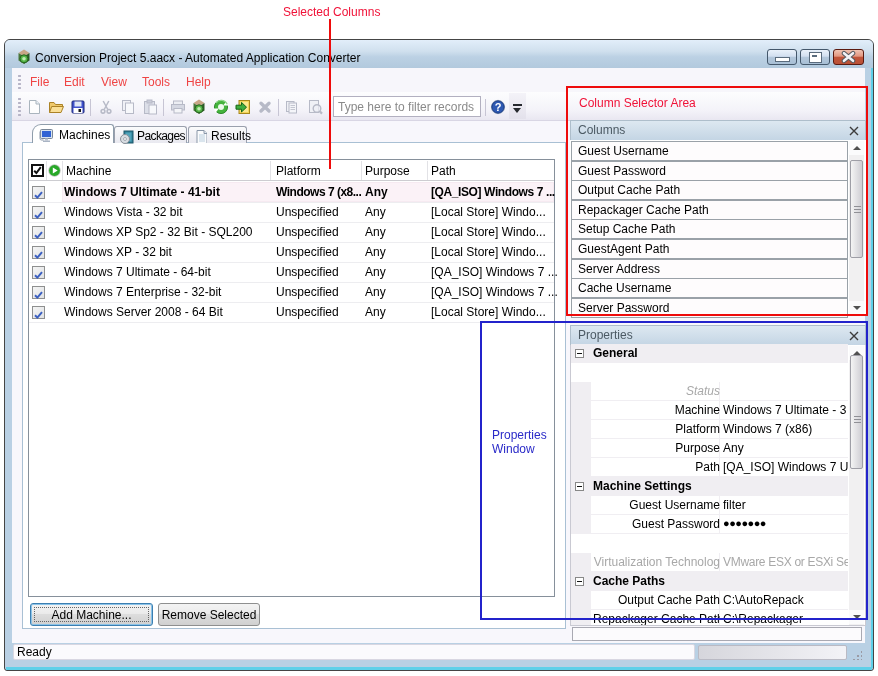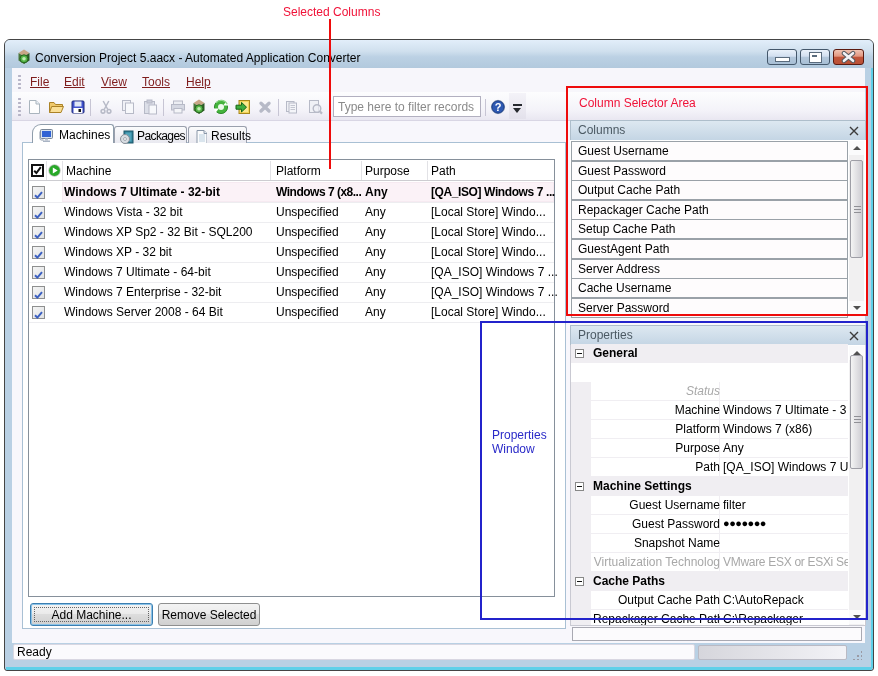--- a/index.html
+++ b/index.html
@@ -3,21 +3,21 @@
 *{margin:0;padding:0;box-sizing:border-box;}
 html,body{width:878px;height:676px;background:#fff;overflow:hidden;font-family:"Liberation Sans",sans-serif;}
 .abs{position:absolute;}
 .t{position:absolute;font-size:12px;color:#000;white-space:nowrap;line-height:14px;}
 .gray{color:#a8a8a8;}
 #win{position:absolute;left:4px;top:39px;width:870px;height:632px;background:#b9d0e4;border:1px solid #454545;border-radius:6px 6px 3px 3px;}
 .cyan{position:absolute;background:#5fd0e9;}
 .capbtn{position:absolute;top:49px;height:16px;border:1px solid #44576b;border-radius:3px;background:linear-gradient(#e9f1fa 0%,#d2dff0 45%,#b4c8dc 50%,#a8bfd5 100%);}
 #btnclose{background:linear-gradient(#f0c3b2 0%,#e29680 45%,#c1553a 50%,#ba5036 100%);border-color:#5a190f;}
 #client{position:absolute;left:12px;top:68px;width:853px;height:575px;background:#f8f7fc;}
-.mi{position:absolute;font-size:12px;color:#7f1d1d;text-decoration:underline;}
+.mi{position:absolute;font-size:12px;color:#ef4444;}
 .grip{position:absolute;width:3px;background-image:radial-gradient(circle at 1.5px 2px,#b6b4c6 1.1px,transparent 1.3px);background-size:3px 4px;}
 .tsep{position:absolute;top:99px;width:1px;height:17px;background:#c7c5d4;}
 .hl{position:absolute;height:1px;background:#ededf0;}
 .vl{position:absolute;width:1px;background:#e2e2e6;}
 .btn{position:absolute;height:23px;font-size:12px;background:linear-gradient(#f3f3f3 0%,#ebebeb 45%,#dddddd 50%,#d0d0d0 100%);border:1px solid #8e8f8f;border-radius:3px;}
 .phead{position:absolute;left:570px;width:296px;height:27px;background:linear-gradient(#dte8f1,#bccfe0);background:linear-gradient(#dde8f1,#bccfe0);border:1px solid #aebecb;}
 .pt{position:absolute;left:7px;top:2px;font-size:12px;color:#4c5a64;}
 .citem{position:absolute;left:571px;width:277px;height:20px;background:#fefcfd;border:1px solid #9aa1a8;}
 .citem span{position:absolute;left:6px;top:2px;font-size:12px;}
 .sbtrack{position:absolute;width:15px;background:#f1f0f1;}
@@ -183,21 +183,21 @@
     <polygon points="4.8,3.4 9.7,6.5 4.8,9.6" fill="#fff"></polygon>
   </svg>
 <div class="t" style="left:66px;top:164px;">Machine</div>
 <div class="t" style="left:276px;top:164px;">Platform</div>
 <div class="t" style="left:365px;top:164px;">Purpose</div>
 <div class="t" style="left:431px;top:164px;">Path</div>
 <div class="abs" style="left:62px;top:182px;width:492px;height:20px;background:#fbf2f7;border:1px solid #f6eaf1;"></div>
 <div class="cb" style="left:32px;top:186px;"><svg width="11" height="11" viewBox="0 0 11 11">
       <path d="M2 5.2 L4.4 7.6 L9 2.2" stroke="#3b5fc0" stroke-width="2" fill="none"></path>
     </svg></div>
-<div class="t" style="left:64px;top:185px;font-weight:bold;">Windows 7 Ultimate - 32-bit</div>
+<div class="t" style="left:64px;top:185px;font-weight:bold;">Windows 7 Ultimate - 41-bit</div>
 <div class="t" style="left:276px;top:185px;font-weight:bold;letter-spacing:-0.5px;">Windows 7 (x8...</div>
 <div class="t" style="left:365px;top:185px;font-weight:bold;">Any</div>
 <div class="t" style="left:431px;top:185px;font-weight:bold;letter-spacing:-0.4px;">[QA_ISO] Windows 7 ...</div>
 <div class="hl" style="left:29px;top:202px;width:525px;"></div>
 <div class="cb" style="left:32px;top:206px;"><svg width="11" height="11" viewBox="0 0 11 11">
       <path d="M2 5.2 L4.4 7.6 L9 2.2" stroke="#3b5fc0" stroke-width="2" fill="none"></path>
     </svg></div>
 <div class="t" style="left:64px;top:205px;">Windows Vista - 32 bit</div>
 <div class="t" style="left:276px;top:205px;">Unspecified</div>
 <div class="t" style="left:365px;top:205px;">Any</div>
@@ -357,27 +357,20 @@
       <div class="abs" style="left:20px;bottom:0;width:257px;height:1px;background:#f0eef2;"></div>
       <div style="position:absolute;left:22px;top:2px;font-size:12px;white-space:nowrap;overflow:hidden;width:127px;">Guest Username</div>
       <div style="position:absolute;left:152px;top:2px;font-size:12px;white-space:nowrap;">filter</div>
     </div>
 <div class="abs" style="left:0;top:171.0px;width:277px;height:19.0px;">
       <div class="abs" style="left:0;top:0;width:20px;height:100%;background:#f0eef2;"></div>
       <div class="abs" style="left:148px;top:0;width:1px;height:100%;background:#f0eef2;"></div>
       <div class="abs" style="left:20px;bottom:0;width:257px;height:1px;background:#f0eef2;"></div>
       <div style="position:absolute;left:22px;top:2px;font-size:12px;white-space:nowrap;overflow:hidden;width:127px;">Guest Password</div>
       <div style="position:absolute;left:152px;top:2px;font-size:12px;white-space:nowrap;font-size:11px;letter-spacing:-0.5px;">●●●●●●●</div>
-    </div>
-<div class="abs" style="left:0;top:190.0px;width:277px;height:19.0px;">
-      <div class="abs" style="left:0;top:0;width:20px;height:100%;background:#f0eef2;"></div>
-      <div class="abs" style="left:148px;top:0;width:1px;height:100%;background:#f0eef2;"></div>
-      <div class="abs" style="left:20px;bottom:0;width:257px;height:1px;background:#f0eef2;"></div>
-      <div style="position:absolute;left:22px;top:2px;font-size:12px;white-space:nowrap;overflow:hidden;width:127px;">Snapshot Name</div>
-      <div style="position:absolute;left:152px;top:2px;font-size:12px;white-space:nowrap;"></div>
     </div>
 <div class="abs" style="left:0;top:209.0px;width:277px;height:19.0px;">
       <div class="abs" style="left:0;top:0;width:20px;height:100%;background:#f0eef2;"></div>
       <div class="abs" style="left:148px;top:0;width:1px;height:100%;background:#f0eef2;"></div>
       <div class="abs" style="left:20px;bottom:0;width:257px;height:1px;background:#f0eef2;"></div>
       <div style="position:absolute;left:22px;top:2px;font-size:12px;white-space:nowrap;overflow:hidden;width:127px;" class="gray">Virtualization Technolog</div>
       <div style="position:absolute;left:152px;top:2px;font-size:12px;white-space:nowrap;letter-spacing:-0.3px;" class="gray">VMware ESX or ESXi Ser</div>
     </div>
 <div class="abs" style="left:0;top:228.0px;width:277px;height:19.0px;background:#f0eef2;">
       <div class="abs" style="left:4px;top:5px;width:9px;height:9px;background:#fff;border:1px solid #888;">

